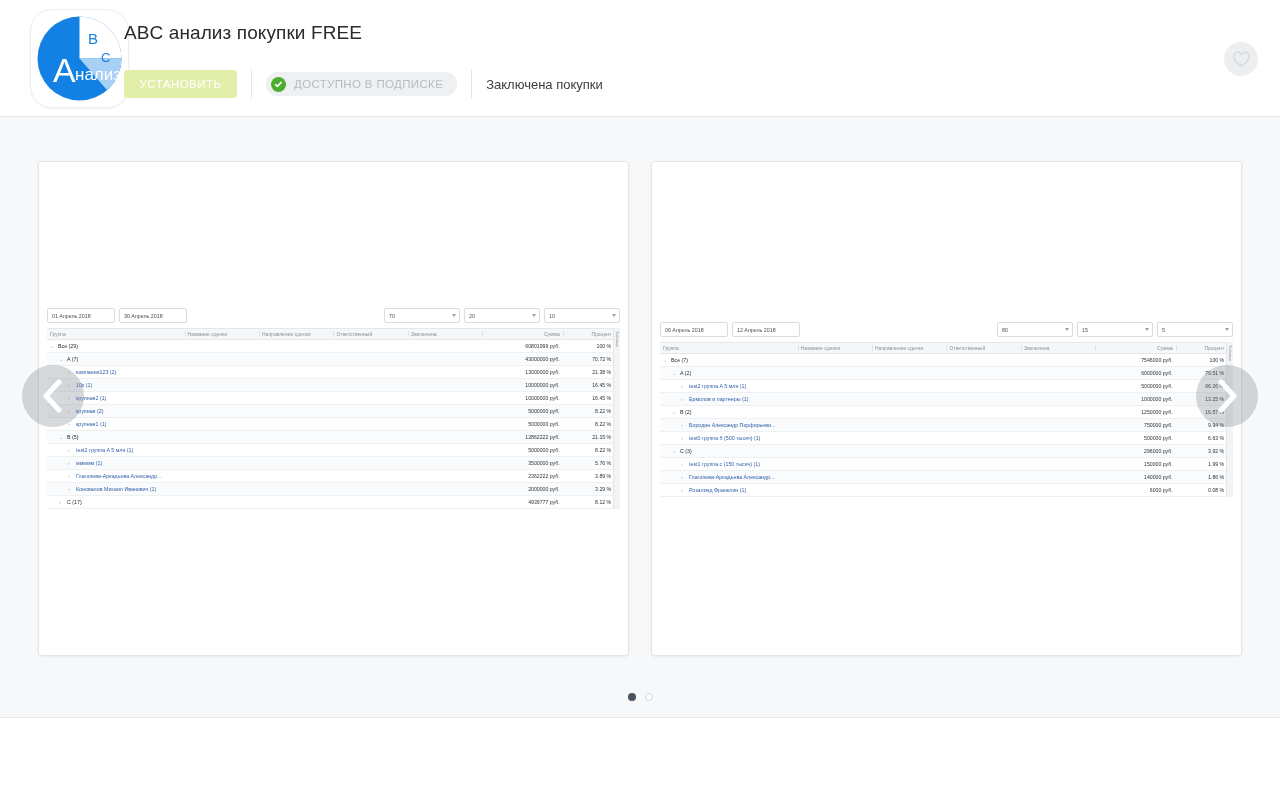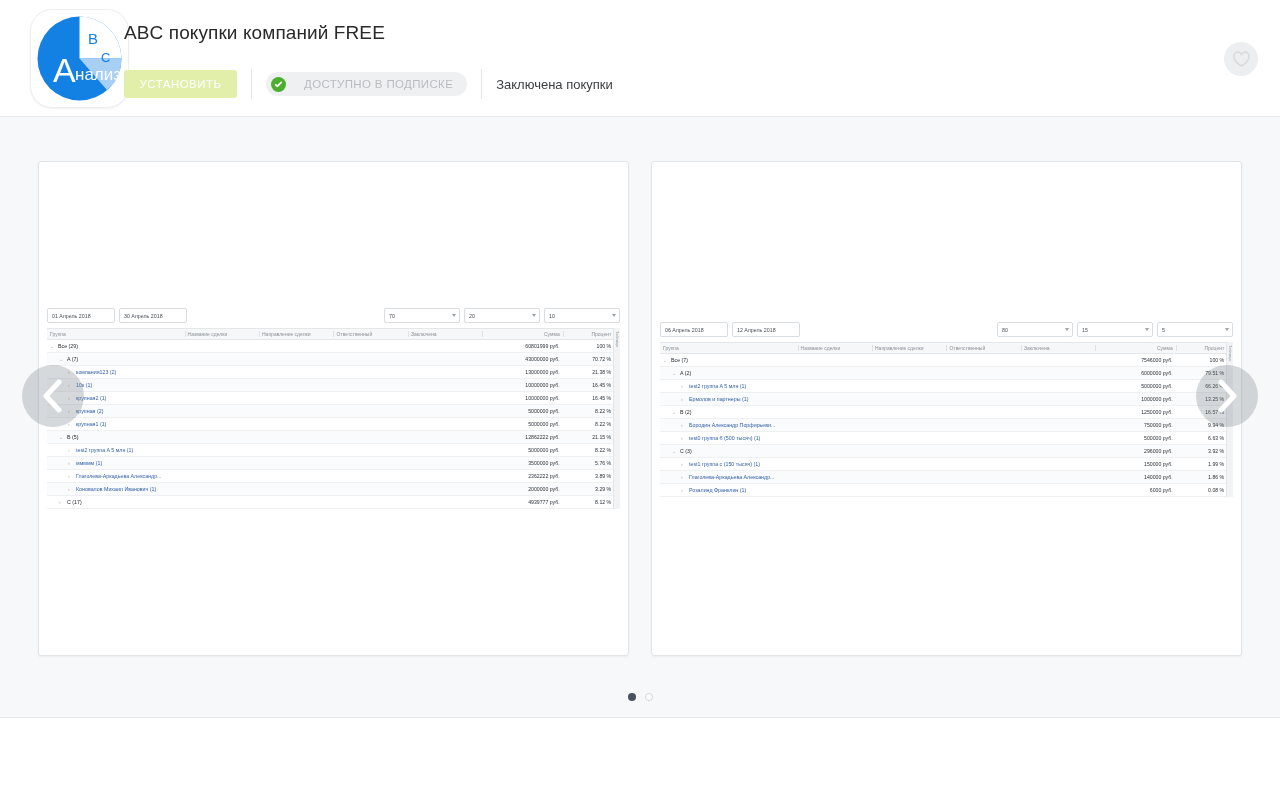--- a/index.html
+++ b/index.html
@@ -66,21 +66,21 @@
     background: #e2e5e8;
     margin: 0 14px;
   }
   .sub-pill {
     height: 24px;
     background: #eef0f2;
     border-radius: 12px;
     display: flex;
     align-items: center;
     padding: 0 14px 0 5px;
-    gap: 18px;
+    gap: 8px;
   }
   .check-ic {
     width: 15px; height: 15px;
     border-radius: 50%;
     background: #4cae2e;
     display: flex; align-items: center; justify-content: center;
     flex: none;
   }
   .check-ic svg { display: block; }
   .sub-pill-label {
@@ -299,21 +299,21 @@
       <circle cx="48.5" cy="48.5" r="42" fill="#1380e4"></circle>
       <path d="M48.5 6.5 L48.5 48.5 L90.5 48.5 A42 42 0 0 0 48.5 6.5 Z" fill="#ffffff"></path>
       <path d="M48.5 48.5 L90.5 48.5 A42 42 0 0 1 76 80 Z" fill="#a8d0f5"></path>
       <text x="22" y="72" font-family="Liberation Sans, sans-serif" font-size="34" fill="#ffffff">A</text>
       <text x="44" y="70" font-family="Liberation Sans, sans-serif" font-size="17" fill="#ffffff">нализ</text>
       <text x="57" y="34" font-family="Liberation Sans, sans-serif" font-size="15" fill="#1380e4">B</text>
       <text x="70" y="52" font-family="Liberation Sans, sans-serif" font-size="13" fill="#1380e4">C</text>
     </svg>
   </div>
 
-  <div class="app-title">ABC покупки компаний FREE</div>
+  <div class="app-title">ABC анализ покупки FREE</div>
 
   <div class="action-row">
     <button class="install-btn">УСТАНОВИТЬ</button>
     <div class="vsep"></div>
     <div class="sub-pill">
       <span class="check-ic">
         <svg width="9" height="9" viewBox="0 0 9 9">
             <path d="M1.6 4.6 L3.4 6.4 L7.2 2.4" stroke="#ffffff" stroke-width="1.6" fill="none" stroke-linecap="round" stroke-linejoin="round"></path>
           </svg>
       </span>

